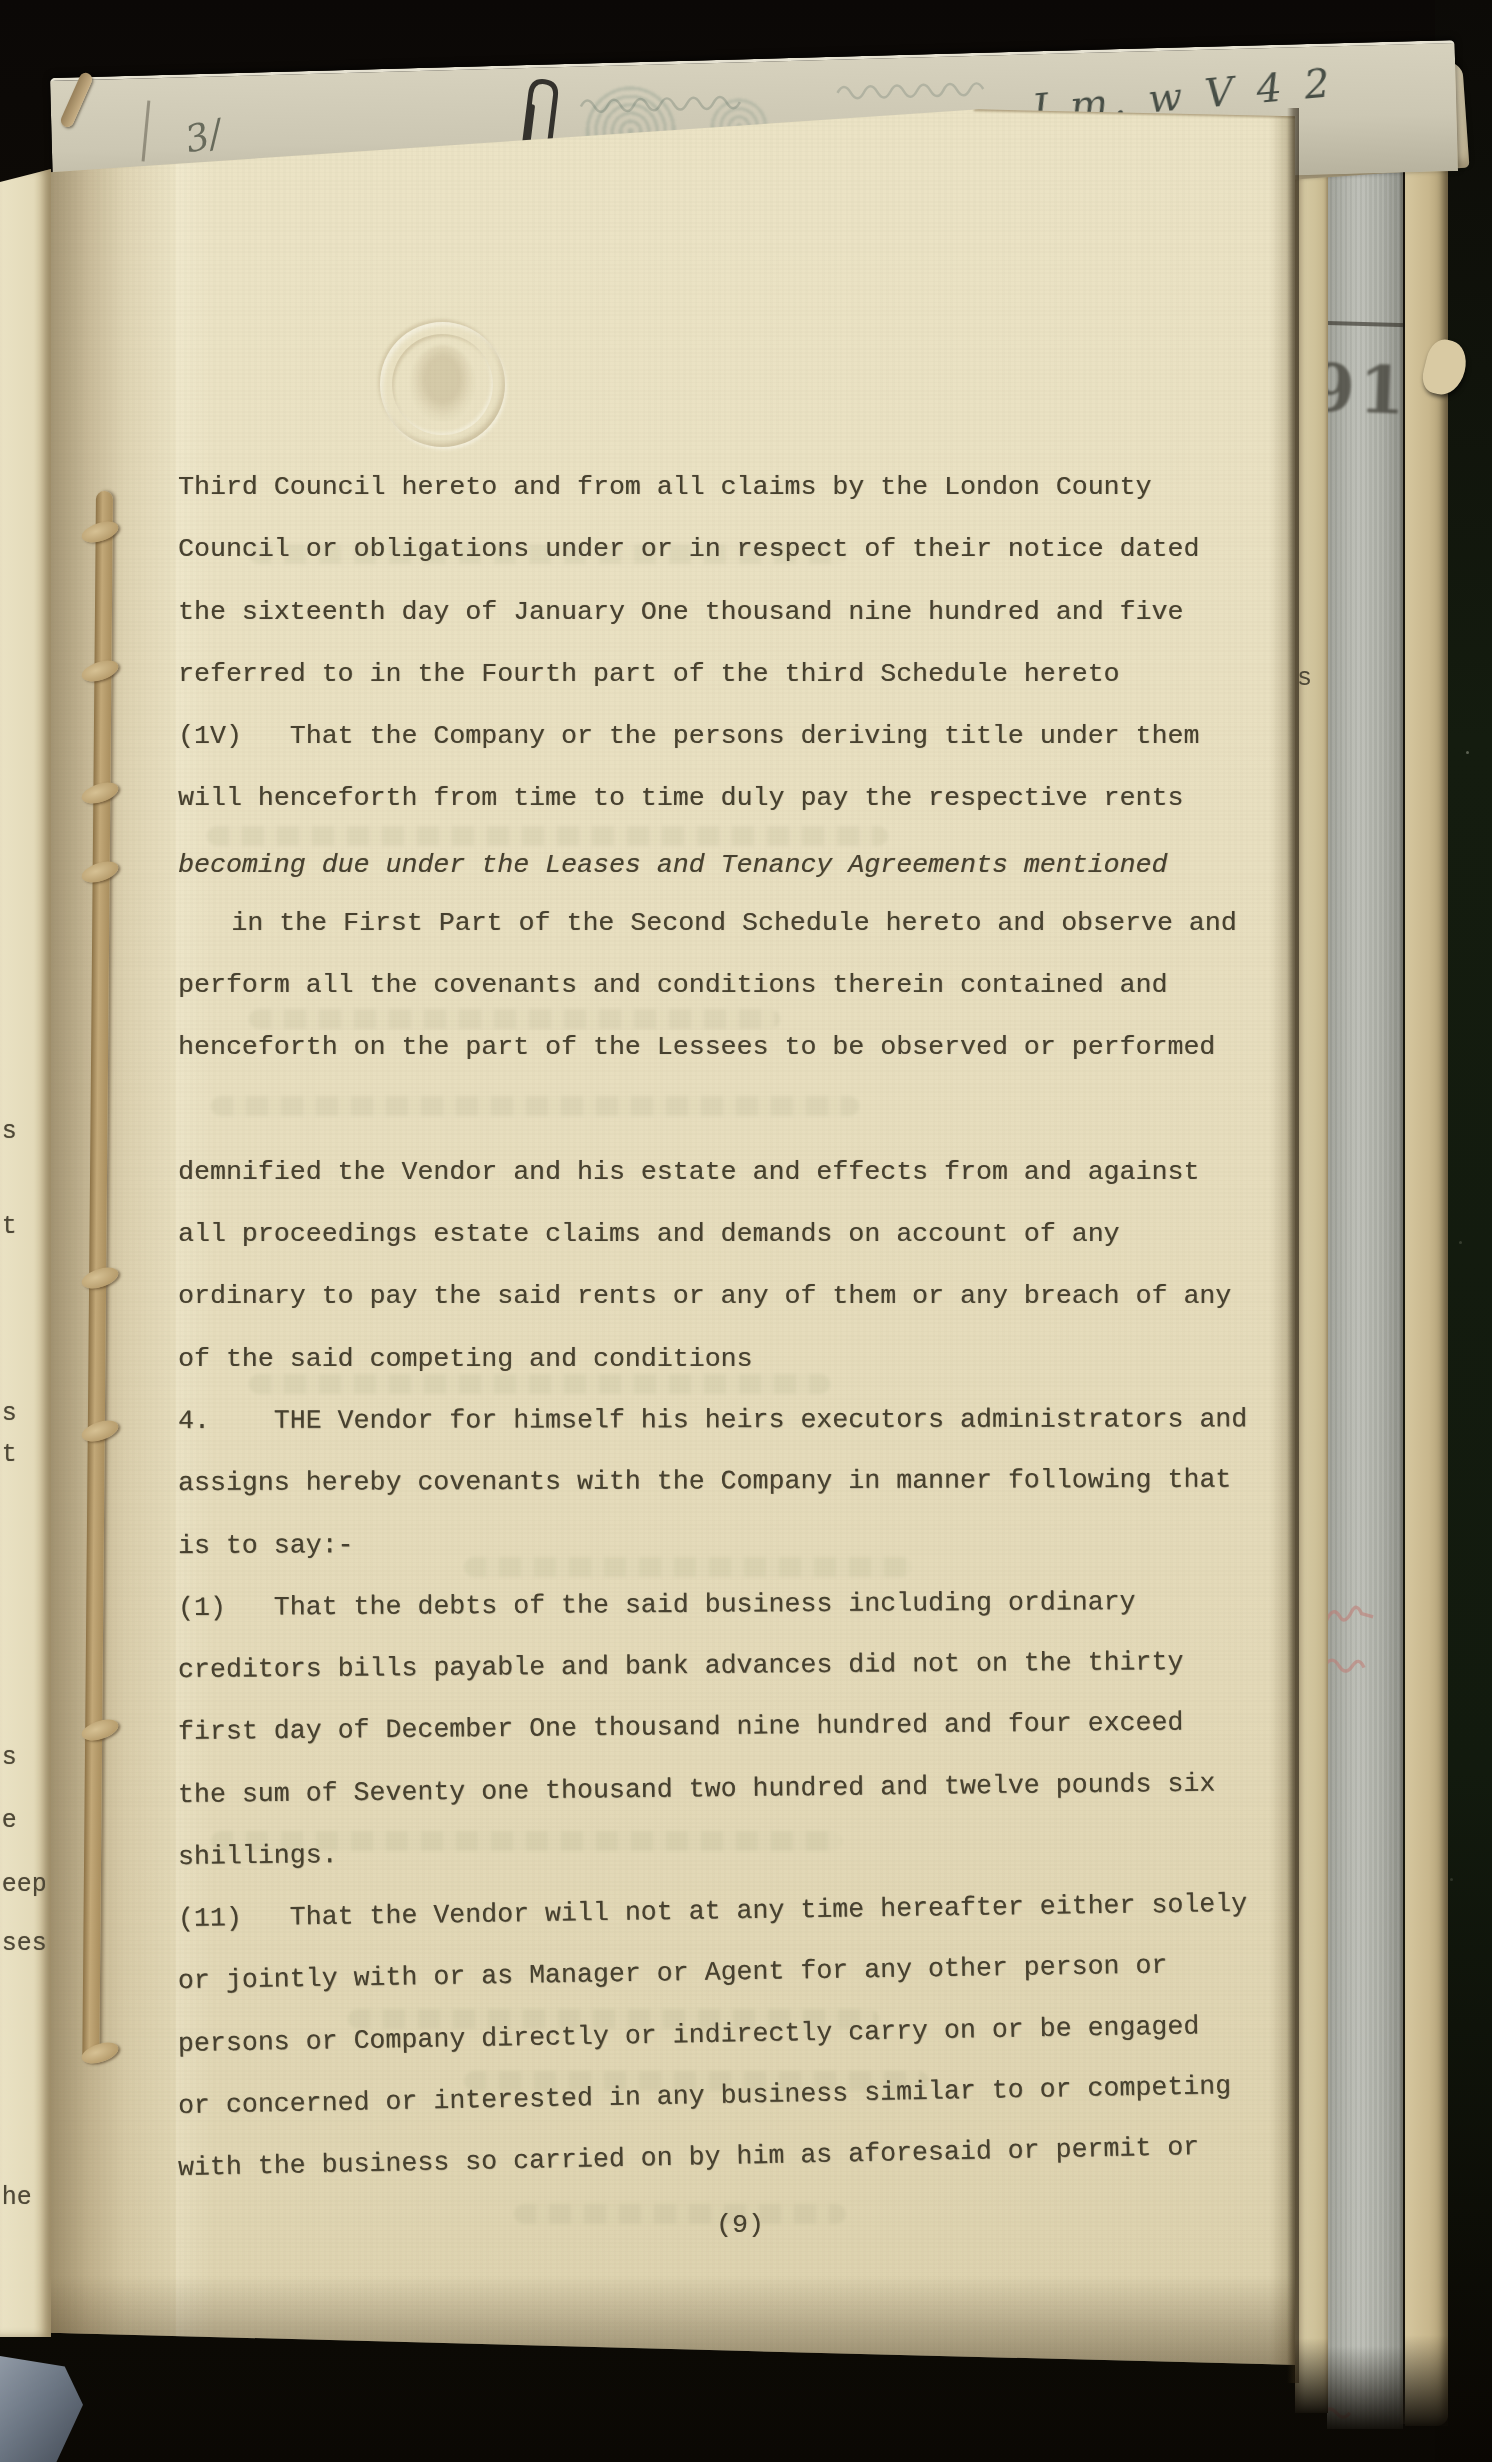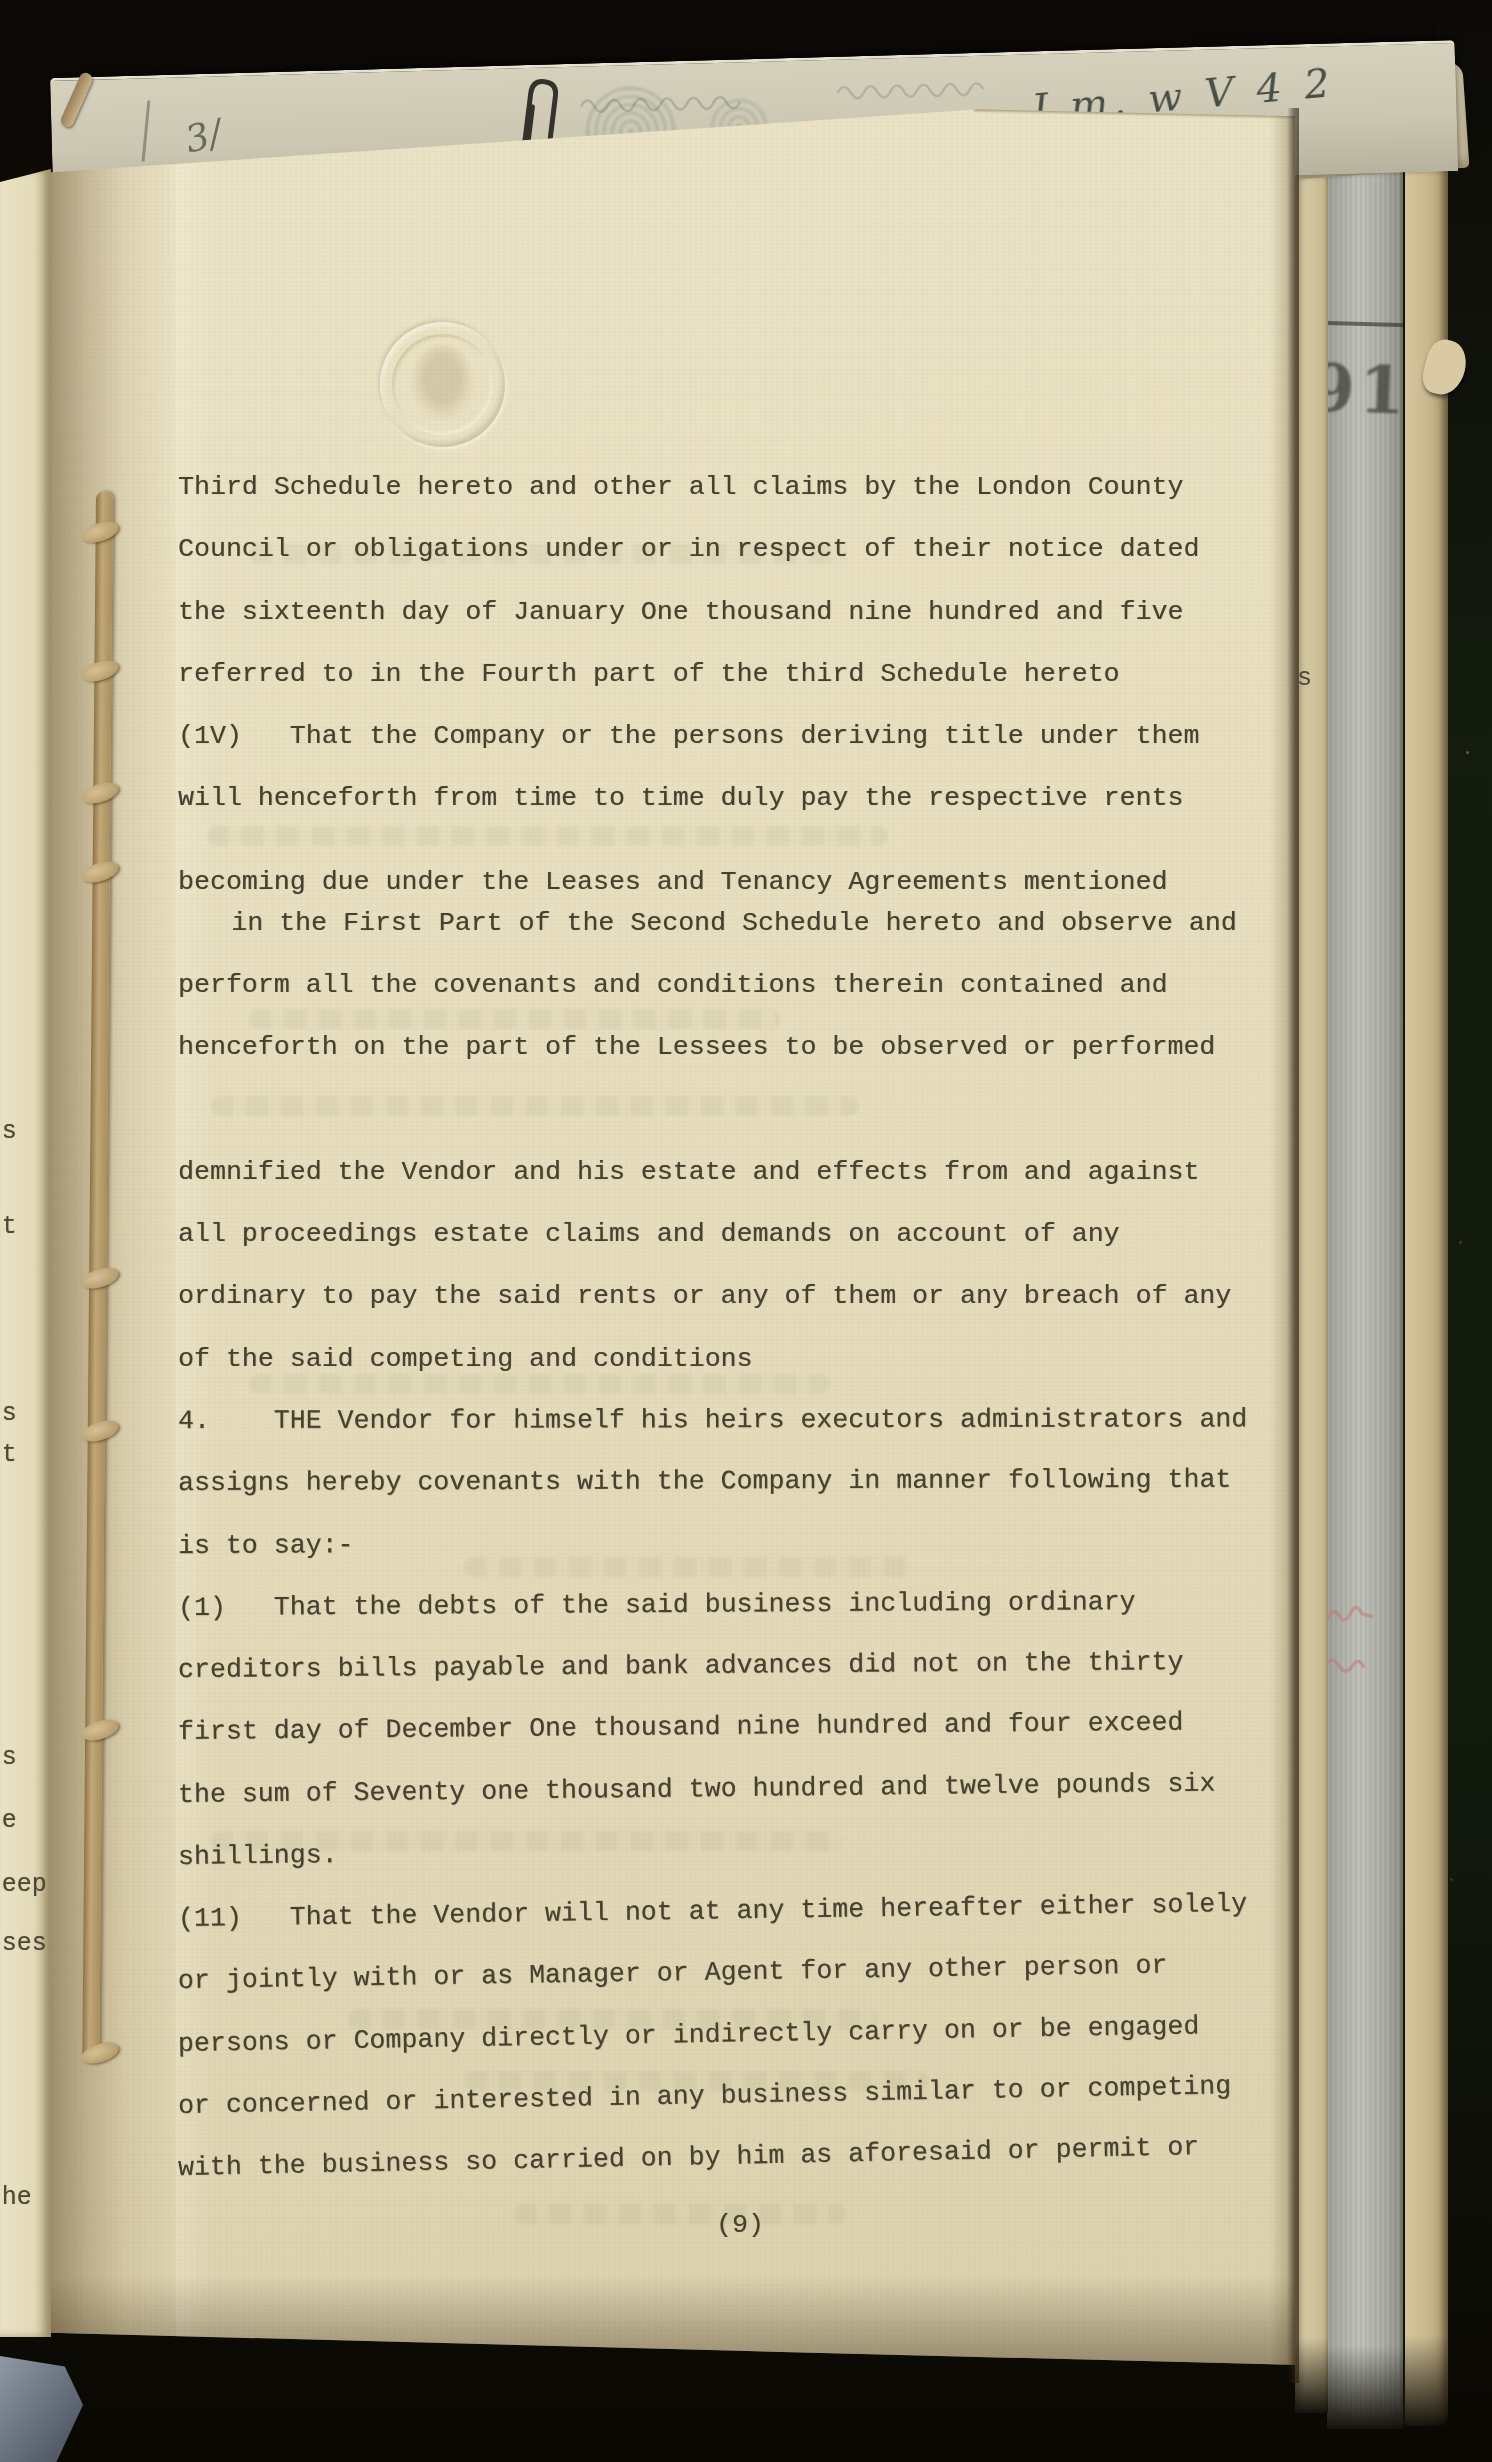--- a/index.html
+++ b/index.html
@@ -217,27 +217,27 @@
         <div class="bleed" style="left: 198px; top: 1291px; width: 581px;"></div>
         <div class="bleed" style="left: 413px; top: 1474px; width: 448px;"></div>
         <div class="bleed" style="left: 160px; top: 1748px; width: 631px;"></div>
         <div class="bleed" style="left: 297px; top: 1926px; width: 531px;"></div>
         <div class="bleed" style="left: 413px; top: 1988px; width: 465px;"></div>
         <div class="bleed" style="left: 463px; top: 2121px; width: 332px;"></div>
       </div>
 
     <div class="text-block" id="text-block">
       <div class="page-num">(9)</div>
-    <div class="line" style="top: 0px;">Third Schedule hereto and other all claims by the London County</div>
+    <div class="line" style="top: 0px;">Third Council hereto and from all claims by the London County</div>
         <div class="line" style="top: 62px;">Council or obligations under or in respect of their notice dated</div>
         <div class="line" style="top: 187px;">referred to in the Fourth part of the third Schedule hereto</div>
         <div class="line" style="top: 125px;">the sixteenth day of January One thousand nine hundred and five</div>
         <div class="line" style="top: 249px;">(1V)   That the Company or the persons deriving title under them</div>
         <div class="line" style="top: 311px;">will henceforth from time to time duly pay the respective rents</div>
-        <div class="line" style="top: 395px;">becoming due under the Leases and Tenancy Agreements mentioned</div>
+        <div class="line" style="top: 378px; font-style: italic;">becoming due under the Leases and Tenancy Agreements mentioned</div>
         <div class="line" style="top: 436px; text-align: center;">in the First Part of the Second Schedule hereto and observe and</div>
         <div class="line" style="top: 560px;">henceforth on the part of the Lessees to be observed or performed</div>
         <div class="line" style="top: 498px;">perform all the covenants and conditions therein contained and</div>
         <div class="line" style="top: 685px;">demnified the Vendor and his estate and effects from and against</div>
         <div class="line" style="top: 747px;">all proceedings estate claims and demands on account of any</div>
         <div class="line" style="top: 809px;">ordinary to pay the said rents or any of them or any breach of any</div>
         <div class="line" style="top: 872px;">of the said competing and conditions</div>
         <div class="line" style="top: 934px; transform: rotate(-0.09deg);">4.    THE Vendor for himself his heirs executors administrators and</div>
         <div class="line" style="top: 996px; transform: rotate(-0.18deg);">assigns hereby covenants with the Company in manner following that</div>
         <div class="line" style="top: 1059px; transform: rotate(-0.27deg);">is to say:-</div>

